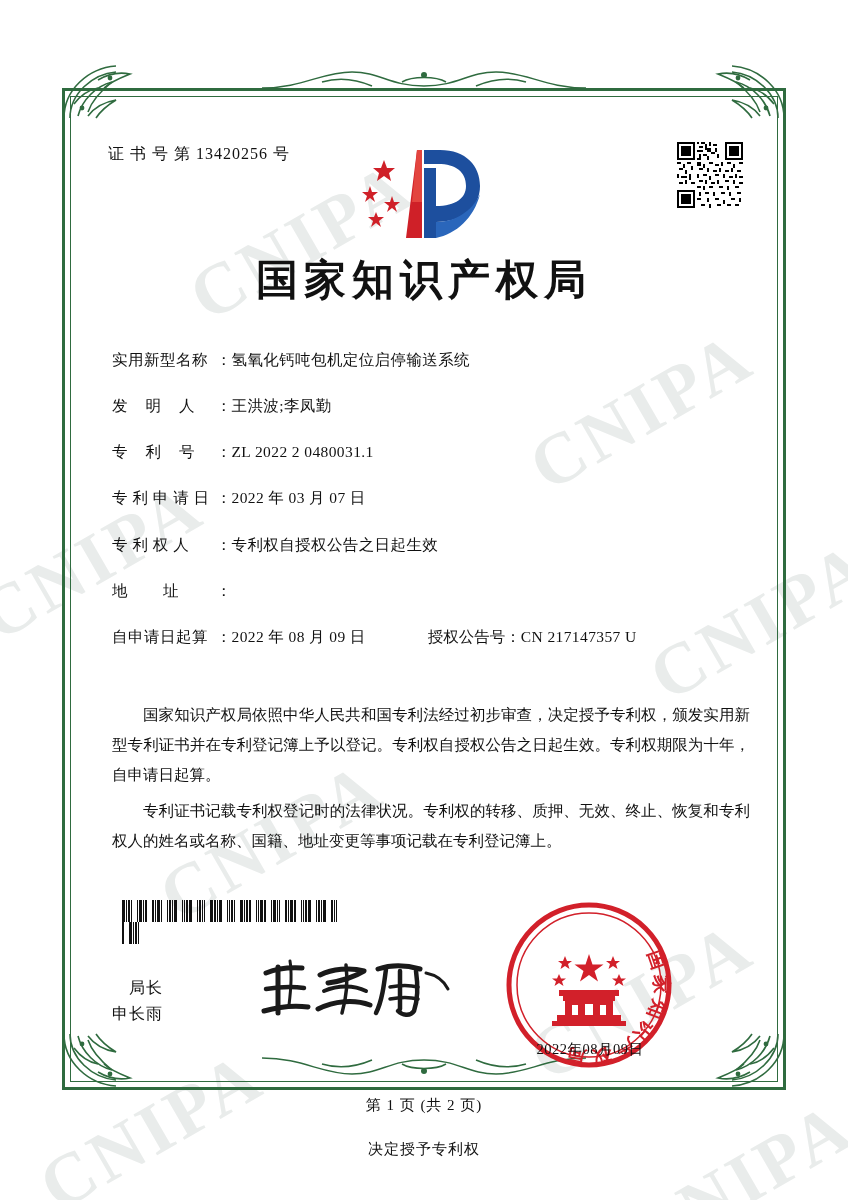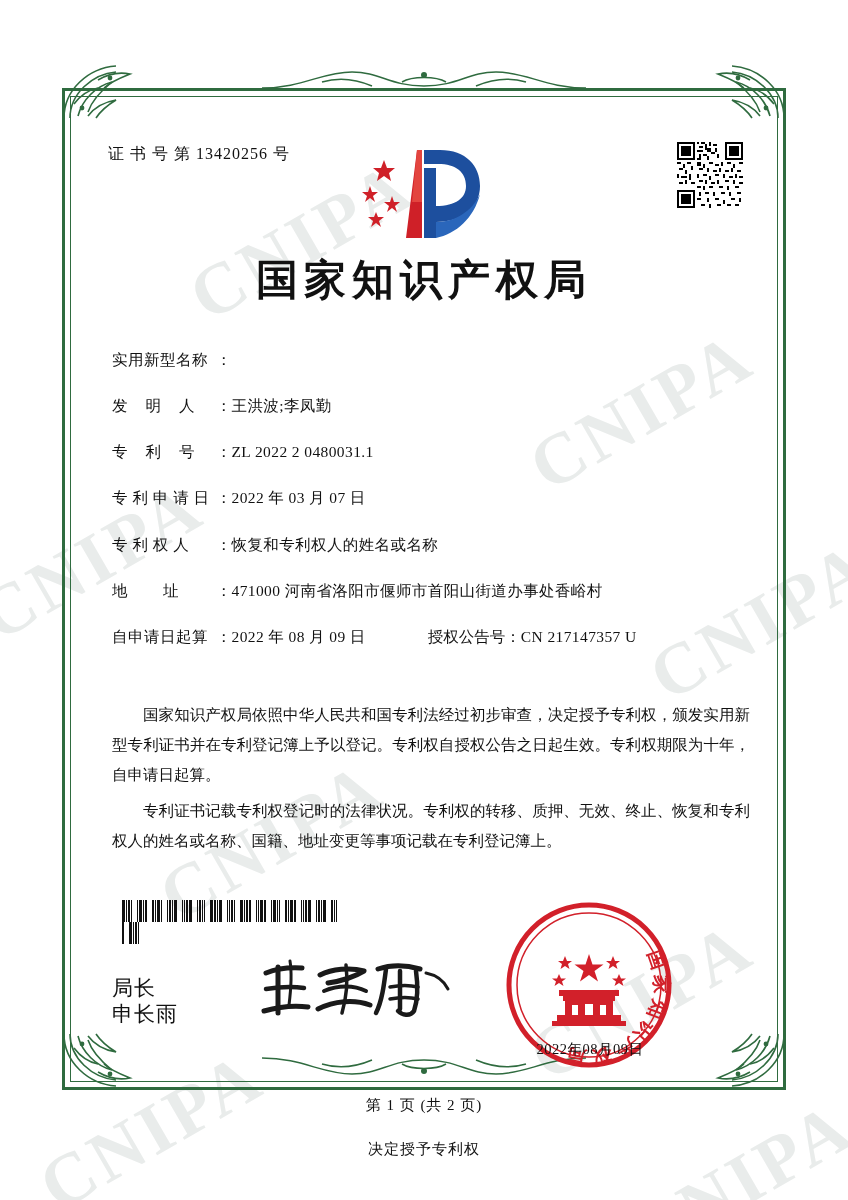--- a/index.html
+++ b/index.html
@@ -185,24 +185,25 @@
     background: #111;
     margin-right: 1px;
     vertical-align: top;
   }
 
   
   .sig-label {
     position: absolute;
     left: 112px;
     top: 975px;
-    font-size: 21px;
+    font-size: 16px;
     line-height: 26px;
     color: #111;
     letter-spacing: 1px;
+    text-align: right;
   }
   .signature {
     position: absolute;
     left: 258px;
     top: 955px;
     width: 195px;
     height: 66px;
     color: #1a1a1a;
   }
 
@@ -451,45 +452,45 @@
       <path d="M74 80 C92 80 110 70 118 52 C112 76 94 92 74 96 Z" fill="#2a66bb"></path>
     </svg>
   </div>
 
   <div class="main-title">国家知识产权局</div>
 
   <div class="fields">
     <div class="field-row">
       <div class="field-label">实用新型名称</div>
       <div class="field-colon">：</div>
+      <div class="field-value">氢氧化钙吨包机定位启停输送系统</div>
     </div>
     <div class="field-row">
       <div class="field-label">发    明    人</div>
       <div class="field-colon">：</div>
       <div class="field-value">王洪波;李凤勤</div>
     </div>
     <div class="field-row">
       <div class="field-label">专    利    号</div>
       <div class="field-colon">：</div>
       <div class="field-value">ZL 2022 2 0480031.1</div>
     </div>
     <div class="field-row">
       <div class="field-label">专 利 申 请 日</div>
       <div class="field-colon">：</div>
       <div class="field-value">2022 年 03 月 07 日</div>
     </div>
     <div class="field-row">
       <div class="field-label">专 利 权 人</div>
       <div class="field-colon">：</div>
-      <div class="field-value">恢复和专利权人的姓名或名称</div>
+      <div class="field-value">专利权自授权公告之日起生效</div>
     </div>
     <div class="field-row">
       <div class="field-label">地        址</div>
       <div class="field-colon">：</div>
-      <div class="field-value">471000 河南省洛阳市偃师市首阳山街道办事处香峪村</div>
     </div>
     <div class="field-row inline-two">
       <div class="field-label">自申请日起算</div>
       <div class="field-colon">：</div>
       <div class="field-value">2022 年 08 月 09 日</div>
       <div class="second-label">授权公告号</div>
       <div class="field-colon">：</div>
       <div class="field-value">CN 217147357 U</div>
     </div>
   </div>

